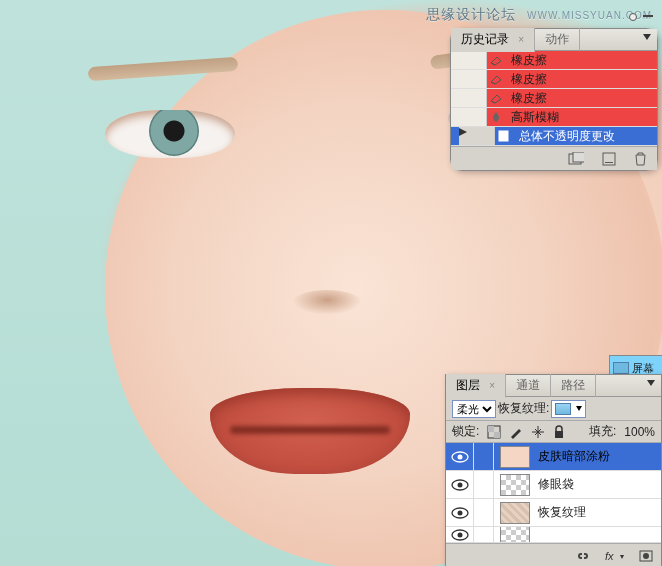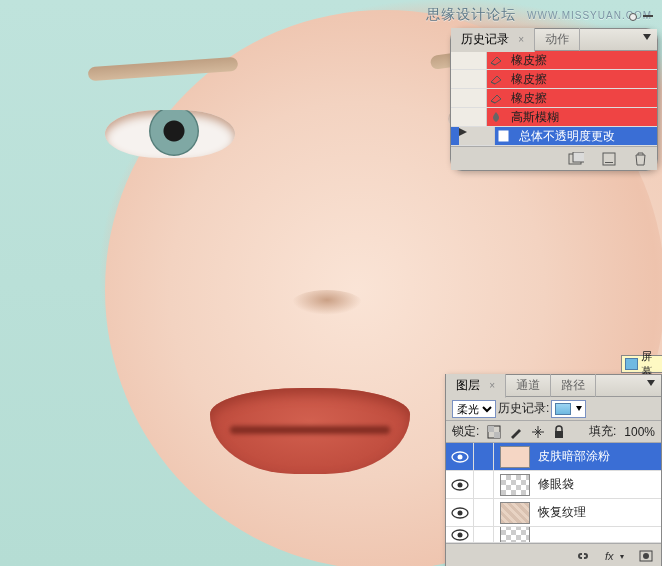--- a/index.html
+++ b/index.html
@@ -109,34 +109,34 @@
   display: flex; align-items: center; height: 28px; border-bottom: 1px solid #ddd;
 }
 .layer-row .vis { width: 28px; display: flex; justify-content: center; border-right: 1px solid #ddd; height: 100%; align-items: center; }
 .layer-row .link { width: 20px; border-right: 1px solid #ddd; height: 100%; }
 .layer-row .thumb { width: 30px; height: 22px; margin: 0 6px; border: 1px solid #888; }
 .thumb.skin { background: #f5d6c4; }
 .thumb.tex { background: repeating-linear-gradient(45deg,#d9c1b0 0 3px,#e8d3c3 3px 6px); }
 .thumb.chk { background:
   conic-gradient(#ccc 25%, #fff 0 50%, #ccc 0 75%, #fff 0) 0 0/10px 10px; }
 .layer-row .name { flex: 1; padding-left: 2px; }
-.layer-row.selected { background: #3a6ed5; color: #ffffff; }
+.layer-row.selected { background: #3a6ed5; color: #000000; }
 
 .layers-foot {
   height: 24px; display: flex; align-items: center; justify-content: flex-end; gap: 14px;
   padding: 0 8px; background: #d6d3cc; border-top: 1px solid #aaa;
 }
 
 
 svg { display: block; }
 
 .color-chip {
-  position: absolute; right: 0; top: 355px; width: 41px; height: 18px;
-  background: #fef9c3; border: 1px solid #888; border-right: none;
-  display: flex; align-items: center; padding: 4px 3px;
+  position: absolute; right: 0; top: 355px; width: 53px; height: 18px;
+  background: #7dd3fc; border: 1px solid #888; border-right: none;
+  display: flex; align-items: center; padding: 12px 3px;
 }
 .color-chip .sw { width: 16px; height: 12px; background: #6fb9e1; border: 1px solid #4f7ea8; }
 .color-chip .t { font-size: 11px; margin-left: 3px; color: #222; }
 
 
 .history-panel { left: 450px; top: 28px; width: 208px; border-radius: 12px; }
 .layers-panel { left: 445px; top: 374px; width: 217px; }
 </style>
 </head>
 <body>
@@ -275,21 +275,21 @@
     <div class="tab">
       <span>路径</span>
     </div>
     <span class="menu-tri"></span>
   </div>
 
   <div class="lay-opts">
     <select>
       <option>柔光</option>
     </select>
-    <span class="lbl">历史记录:</span>
+    <span class="lbl">恢复纹理:</span>
     <span class="combo">
       <span class="swatch"></span>
       <span class="tri"></span>
     </span>
   </div>
 
   <div class="lock-row">
     <span class="lbl">锁定:</span>
     <span class="micon">
       <svg width="14" height="14">

